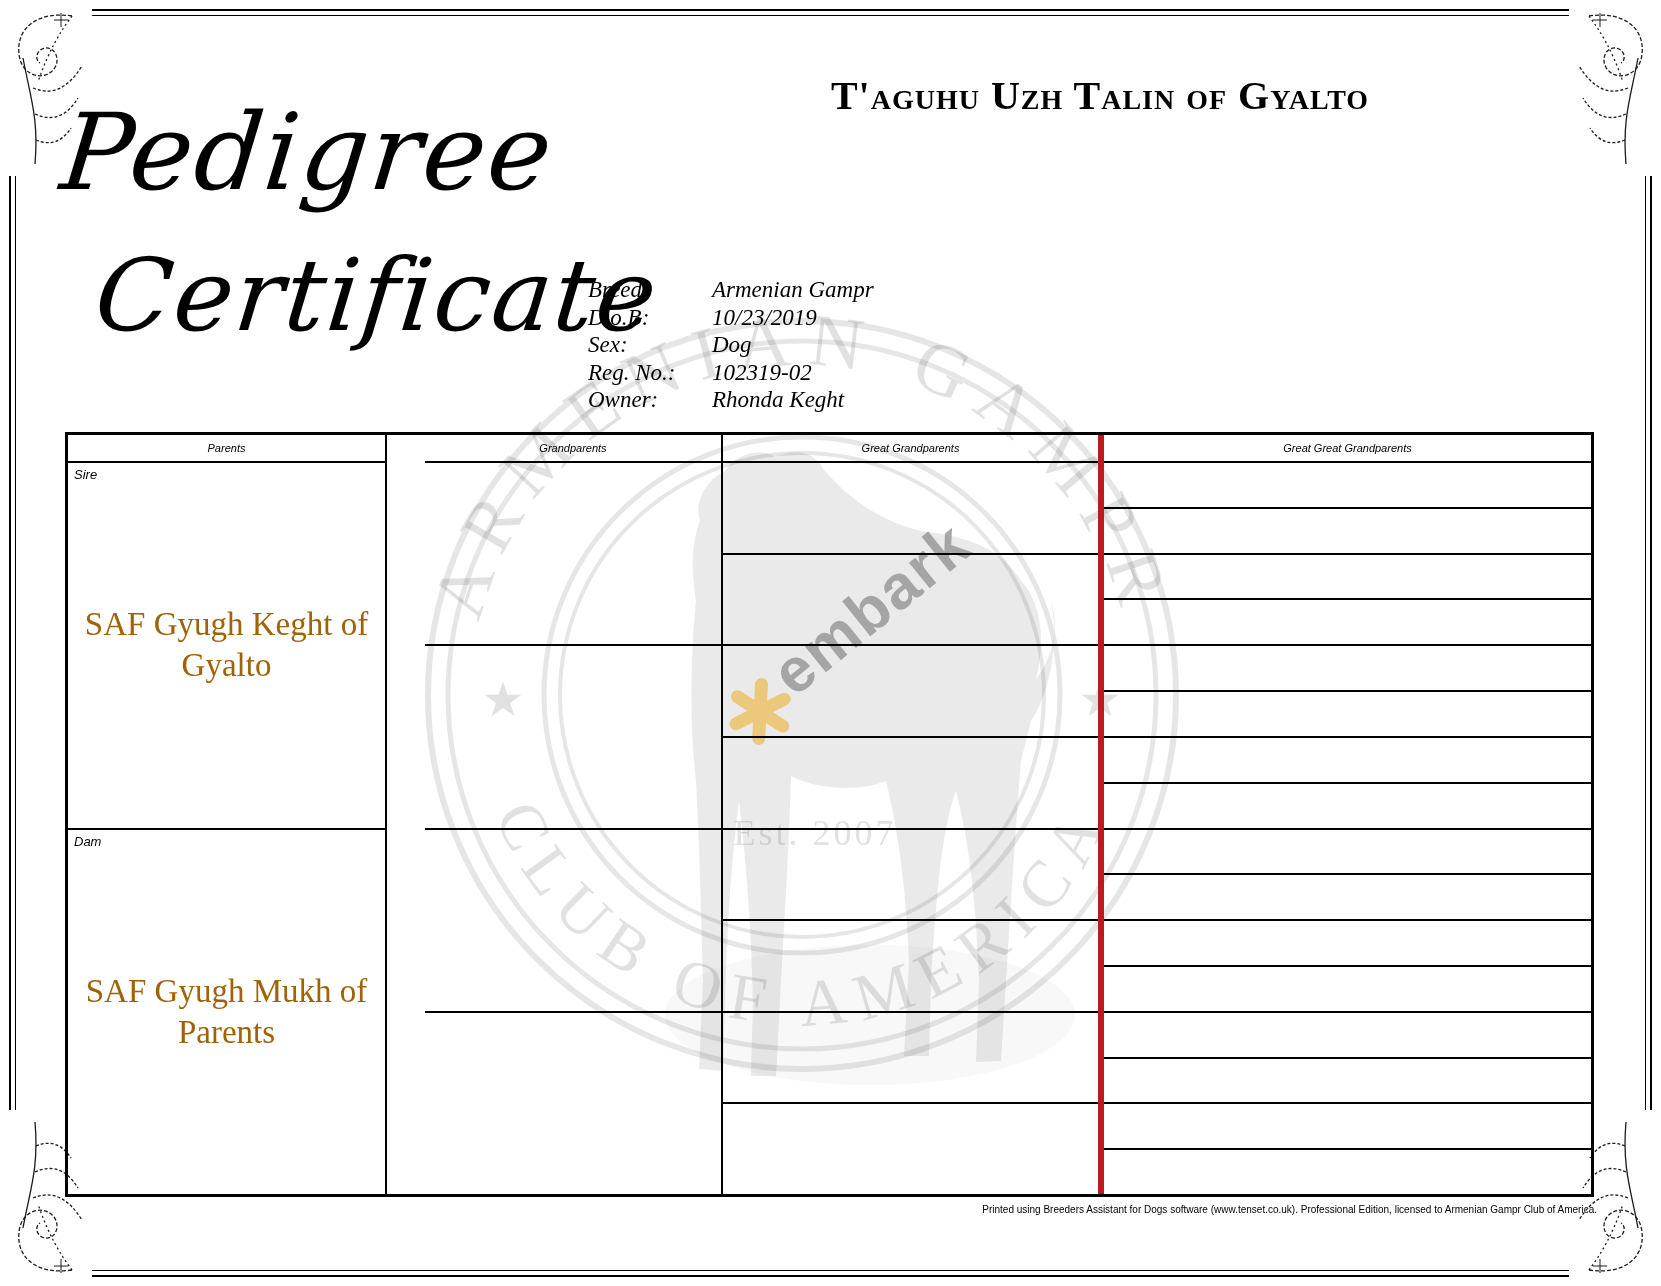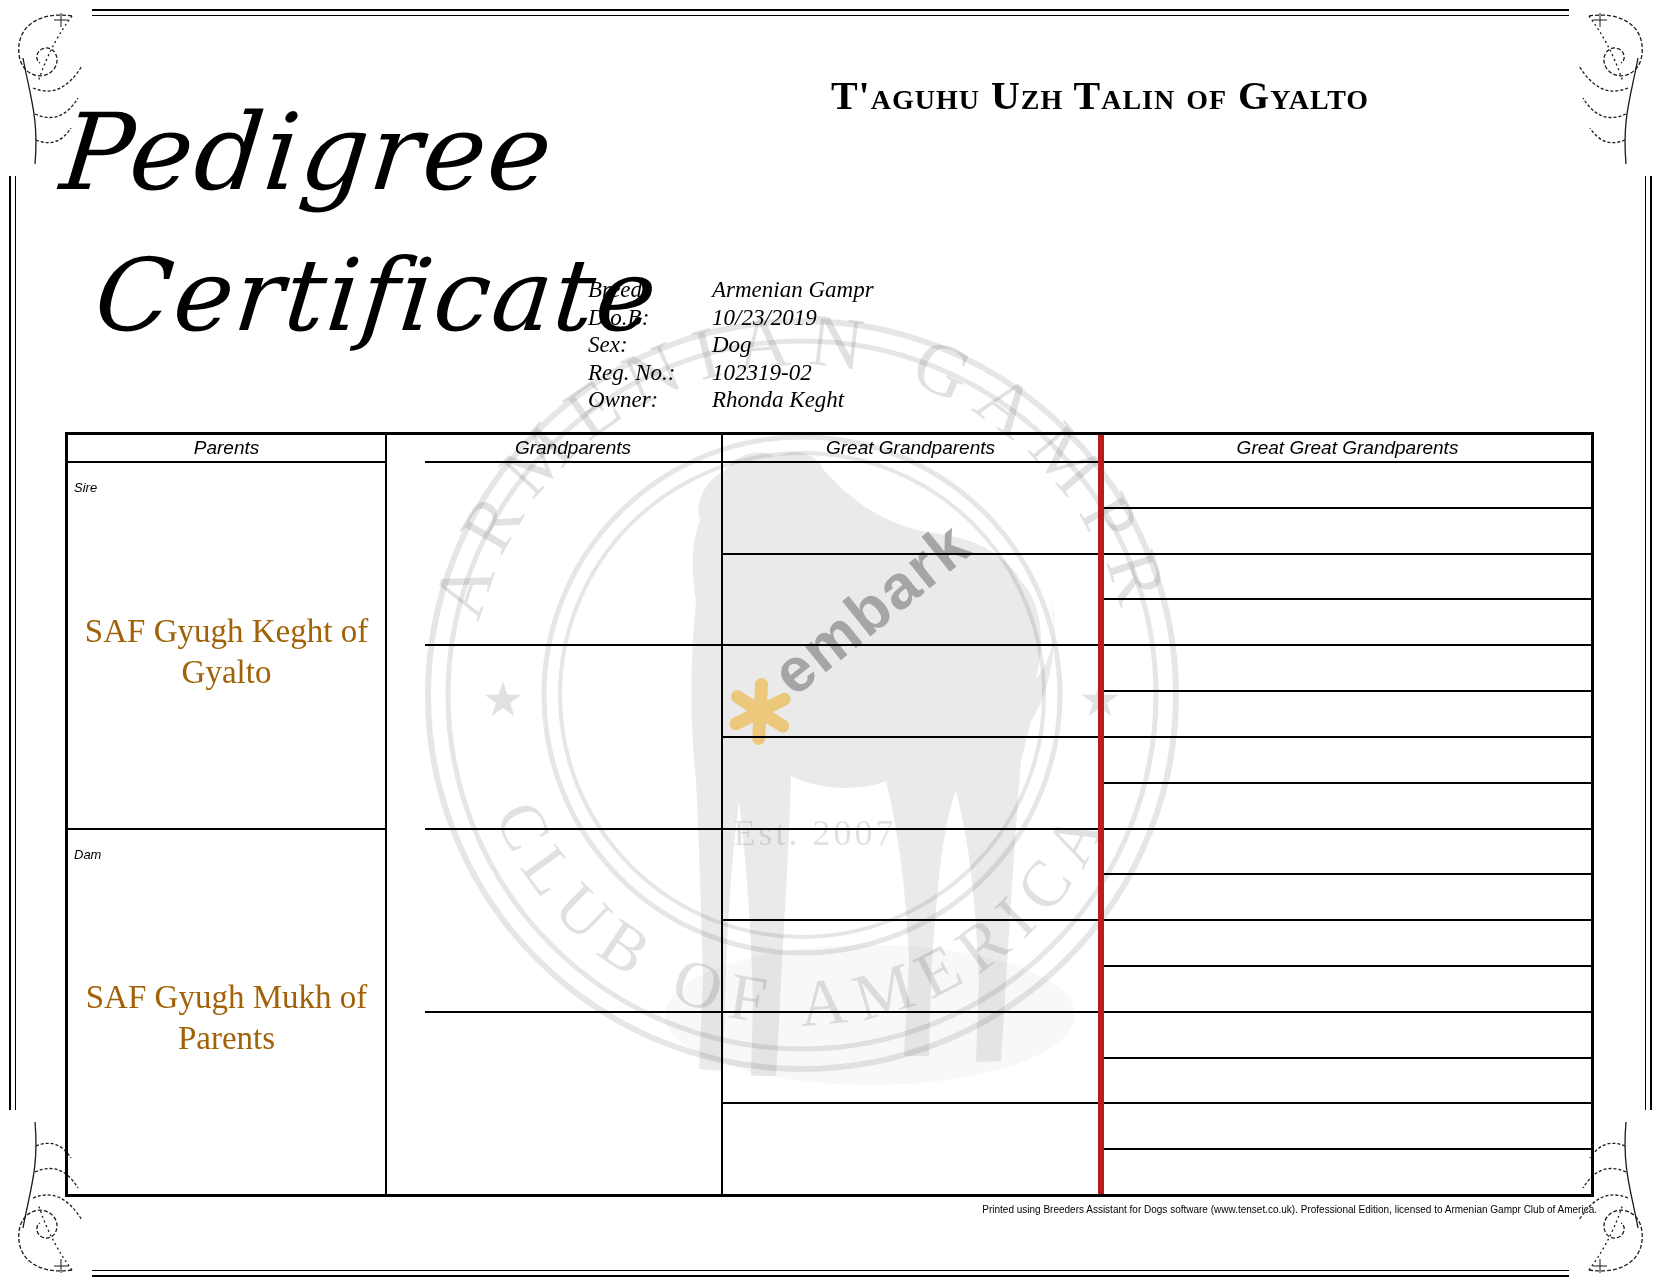--- a/index.html
+++ b/index.html
@@ -49,23 +49,23 @@
     background:transparent;
   }
   .pcol{display:flex; flex-direction:column; box-sizing:border-box;}
   .pcol.c1{width:319px; border-right:2px solid #000;}
   .pcol.c2{width:336px; border-right:2px solid #000;padding-left:38px;}
   .pcol.c3{width:381px; border-right:6px solid #b91c1c;}
   .pcol.c4{flex:1;}
   .phead{
     height:28px; box-sizing:border-box; border-bottom:2px solid #000;
     display:flex; align-items:center; justify-content:center;
-    font-family:"Liberation Sans", sans-serif; font-style:italic; font-size:19px; color:#000;
-  }
-  .pcell{flex:1; box-sizing:border-box; border-bottom:2px solid #000; position:relative;margin-top:13px;}
+    font-family:"Liberation Sans", sans-serif; font-style:italic; font-size:11px; color:#000;
+  }
+  .pcell{flex:1; box-sizing:border-box; border-bottom:2px solid #000; position:relative;}
   .pcell.last{border-bottom:none;border-radius:28px;}
   .parent-cell{display:flex; align-items:center; justify-content:center;}
   .parent-tag{
     position:absolute; top:4px; left:6px;
     font-family:"Liberation Sans", sans-serif; font-style:italic; font-size:13px; color:#000;
   }
   .parent-name{
     width:94%; text-align:center; font-family:"Liberation Serif", serif;
     font-size:33px; line-height:1.25; color:#a16207;
   }

